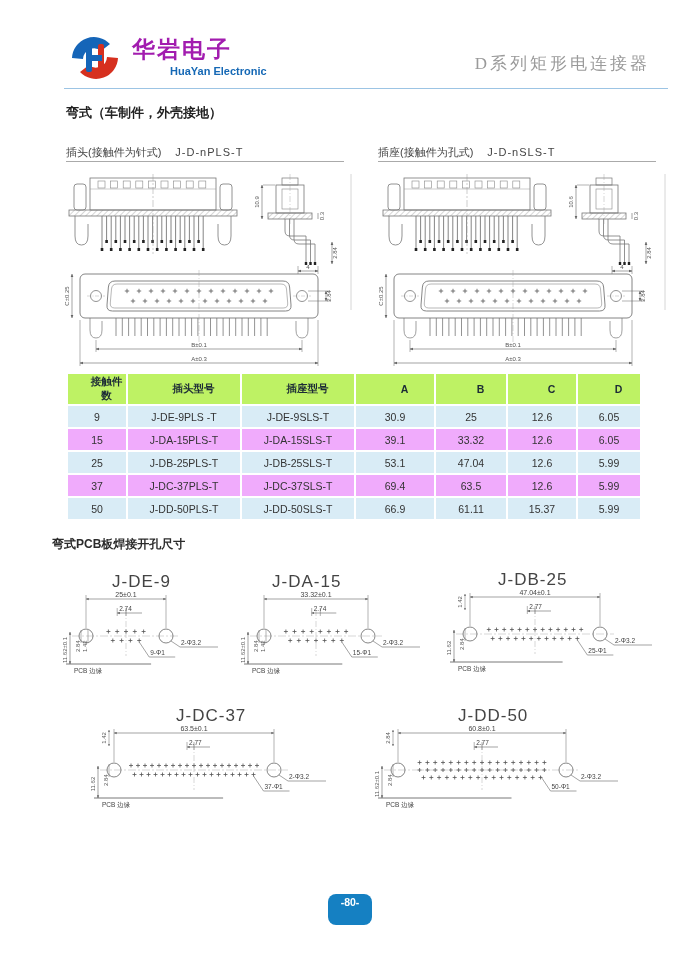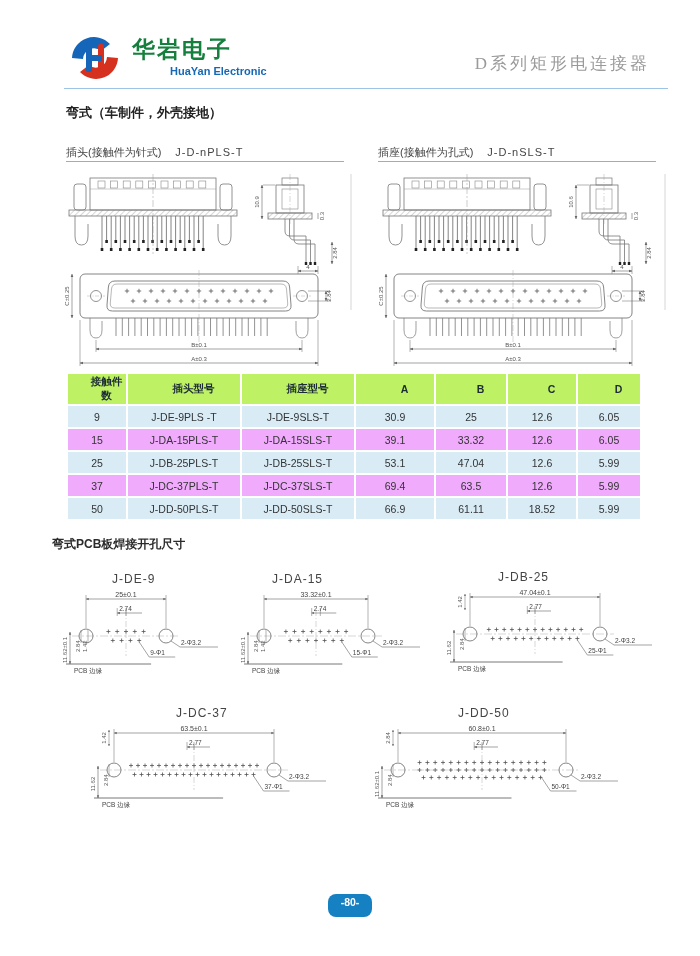--- a/index.html
+++ b/index.html
@@ -1,21 +1,21 @@
 <!DOCTYPE html>
 <html><head>
 <meta charset="utf-8">
 <style>
   html,body{margin:0;padding:0;background:#fff;}
   body{width:700px;height:956px;position:relative;font-family:"Liberation Sans",sans-serif;color:#333;overflow:hidden;}
   .abs{position:absolute;}
   
   .logo{left:64px;top:30px;width:62px;height:56px;}
   .company{left:132px;top:36px;}
-  .company-cn{font-size:23px;font-weight:bold;color:#15803d;letter-spacing:2px;line-height:26px;}
+  .company-cn{font-size:23px;font-weight:bold;color:#a21caf;letter-spacing:2px;line-height:26px;}
   .company-en{font-size:11px;font-weight:bold;color:#1568b5;margin-top:3px;padding-left:38px;}
   .doc-title{right:50px;top:52px;font-family:"Liberation Serif",serif;font-size:17px;color:#9a9a9a;letter-spacing:3px;}
   .header-rule{left:64px;right:32px;top:88px;height:1px;background:#9cc4e4;}
   
   .sec-title{left:66px;top:104px;font-size:13px;font-weight:bold;color:#222;}
   .subhead{top:145px;font-size:11px;color:#444;}
   .subhead .model{margin-left:14px;letter-spacing:1px;}
   .sh-plug{left:66px;} .sh-socket{left:378px;}
   .sh-line{top:161px;height:1px;background:#aaa;}
   .shl1{left:66px;width:278px;} .shl2{left:378px;width:278px;}
@@ -23,26 +23,26 @@
   .conn{top:170px;width:296px;height:202px;}
   .conn-plug{left:64px;} .conn-socket{left:378px;}
   
   table.spec{position:absolute;left:66px;top:372px;width:572px;border-collapse:separate;border-spacing:2px;background:#fff;table-layout:fixed;}
   table.spec th{background:#bef264;color:#1c2b36;font-size:10.5px;font-weight:bold;height:24px;padding-left:20px;}
   table.spec td{font-size:10.5px;color:#333;text-align:center;height:19px;}
   tr.odd td{background:#d9ecf6;} tr.even td{background:#f0abfc;}
   .c0{width:58px;} .c1{width:112px;} .c2{width:112px;} .c3{width:78px;} .c4{width:70px;} .c5{width:68px;} .c6{width:62px;}
   
   .sec-title2{left:52px;top:536px;font-size:12px;font-weight:bold;color:#2b2b2b;}
-  .pcb-label{font-size:12px;color:#444;letter-spacing:1px;}
+  .pcb-label{font-size:17px;color:#444;letter-spacing:1px;}
   .pl0{left:112px;top:572px;} .pl1{left:272px;top:572px;} .pl2{left:498px;top:570px;}
   .pl3{left:176px;top:706px;} .pl4{left:458px;top:706px;}
   .pcb{width:260px;height:104px;}
   
-  .page-num{left:328px;top:894px;width:44px;height:23px;background:#1580c2;border-radius:8px;color:#fff;font-size:10.5px;font-weight:bold;text-align:center;line-height:17px;}
+  .page-num{left:328px;top:894px;width:44px;height:31px;background:#1580c2;border-radius:8px;color:#fff;font-size:10.5px;font-weight:bold;text-align:center;line-height:17px;}
   svg text{font-family:"Liberation Sans",sans-serif;}
 </style>
 </head>
 <body>
 
 <div class="abs logo">
   <svg width="62" height="56" viewBox="0 0 62 56">
     <path d="M8,28 a22,22 0 0 1 38,-14 l-9,7 a11,11 0 0 0 -18,8 Z" fill="#1565b8"></path>
     <path d="M54,28 a22,22 0 0 1 -38,14 l9,-7 a11,11 0 0 0 18,-8 Z" fill="#d6301f"></path>
     <rect x="22" y="14" width="6" height="28" rx="2" fill="#1565b8"></rect>
@@ -478,21 +478,21 @@
         <td>63.5</td>
         <td>12.6</td>
         <td>5.99</td>
       </tr>
       <tr class="odd">
         <td>50</td>
         <td>J-DD-50PLS-T</td>
         <td>J-DD-50SLS-T</td>
         <td>66.9</td>
         <td>61.11</td>
-        <td>18.52</td>
+        <td>15.37</td>
         <td>5.99</td>
       </tr>
     </tbody>
 </table>
 
 <div class="abs sec-title2">弯式PCB板焊接开孔尺寸</div>
 
 <div class="abs pcb-label pl0">J-DE-9</div>
 <div class="abs pcb-label pl1">J-DA-15</div>
 <div class="abs pcb-label pl2">J-DB-25</div>

